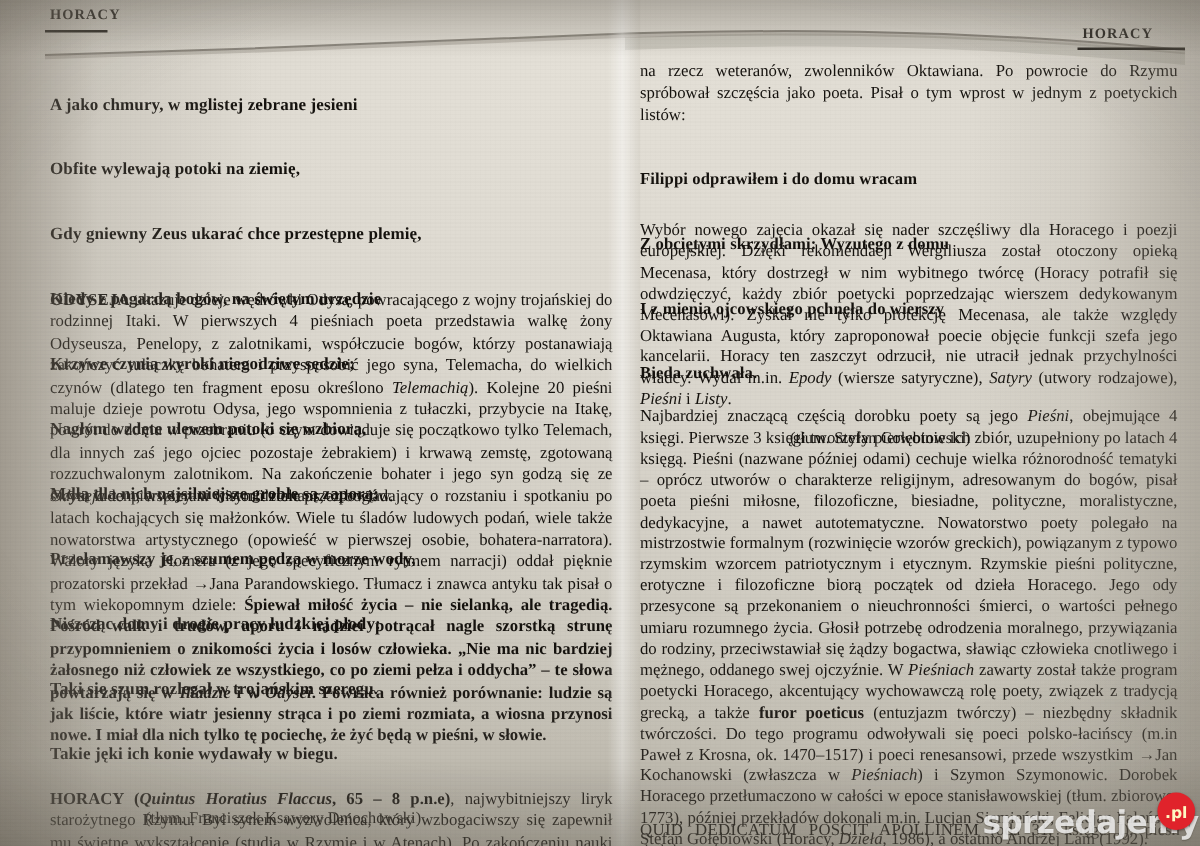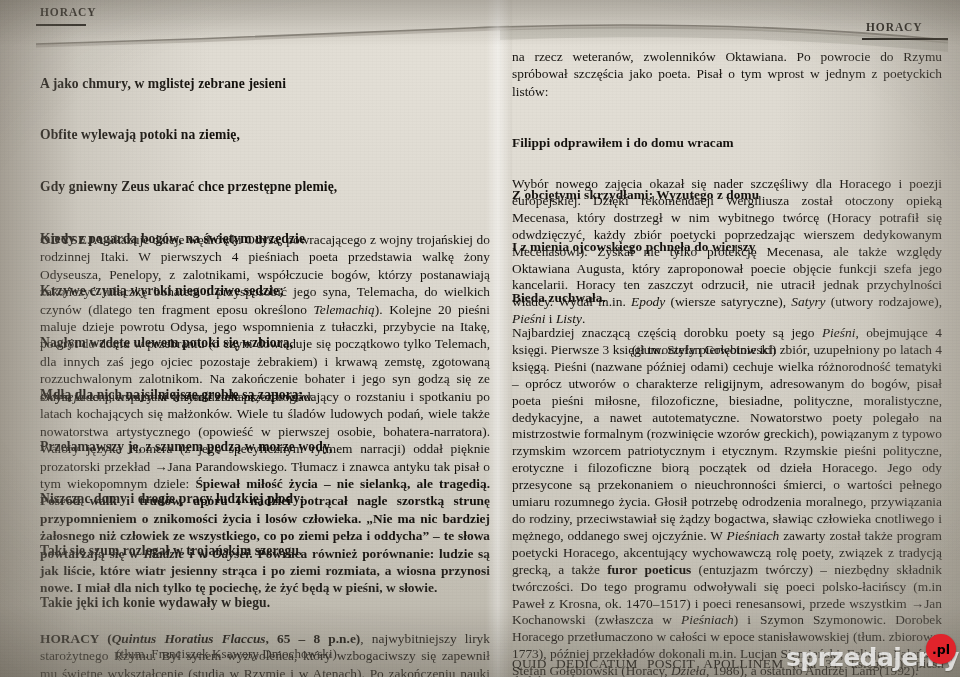--- a/index.html
+++ b/index.html
@@ -162,21 +162,21 @@
     text-shadow: 0 1px 1px rgba(60,55,45,.45);
   }
   .wm-badge {
     position: absolute;
     right: 4px;
     top: 0px;
     width: 30px;
     height: 30px;
     border-radius: 50%;
     background: #e0232b;
-    color: #000000;
+    color: #fef9c3;
     font-family: "DejaVu Sans", sans-serif;
     font-weight: bold;
     font-size: 12.5px;
     display: flex;
     align-items: center;
     justify-content: center;
     box-shadow: 0 1px 2px rgba(40,20,15,.5);
   }
 </style>
 </head>

